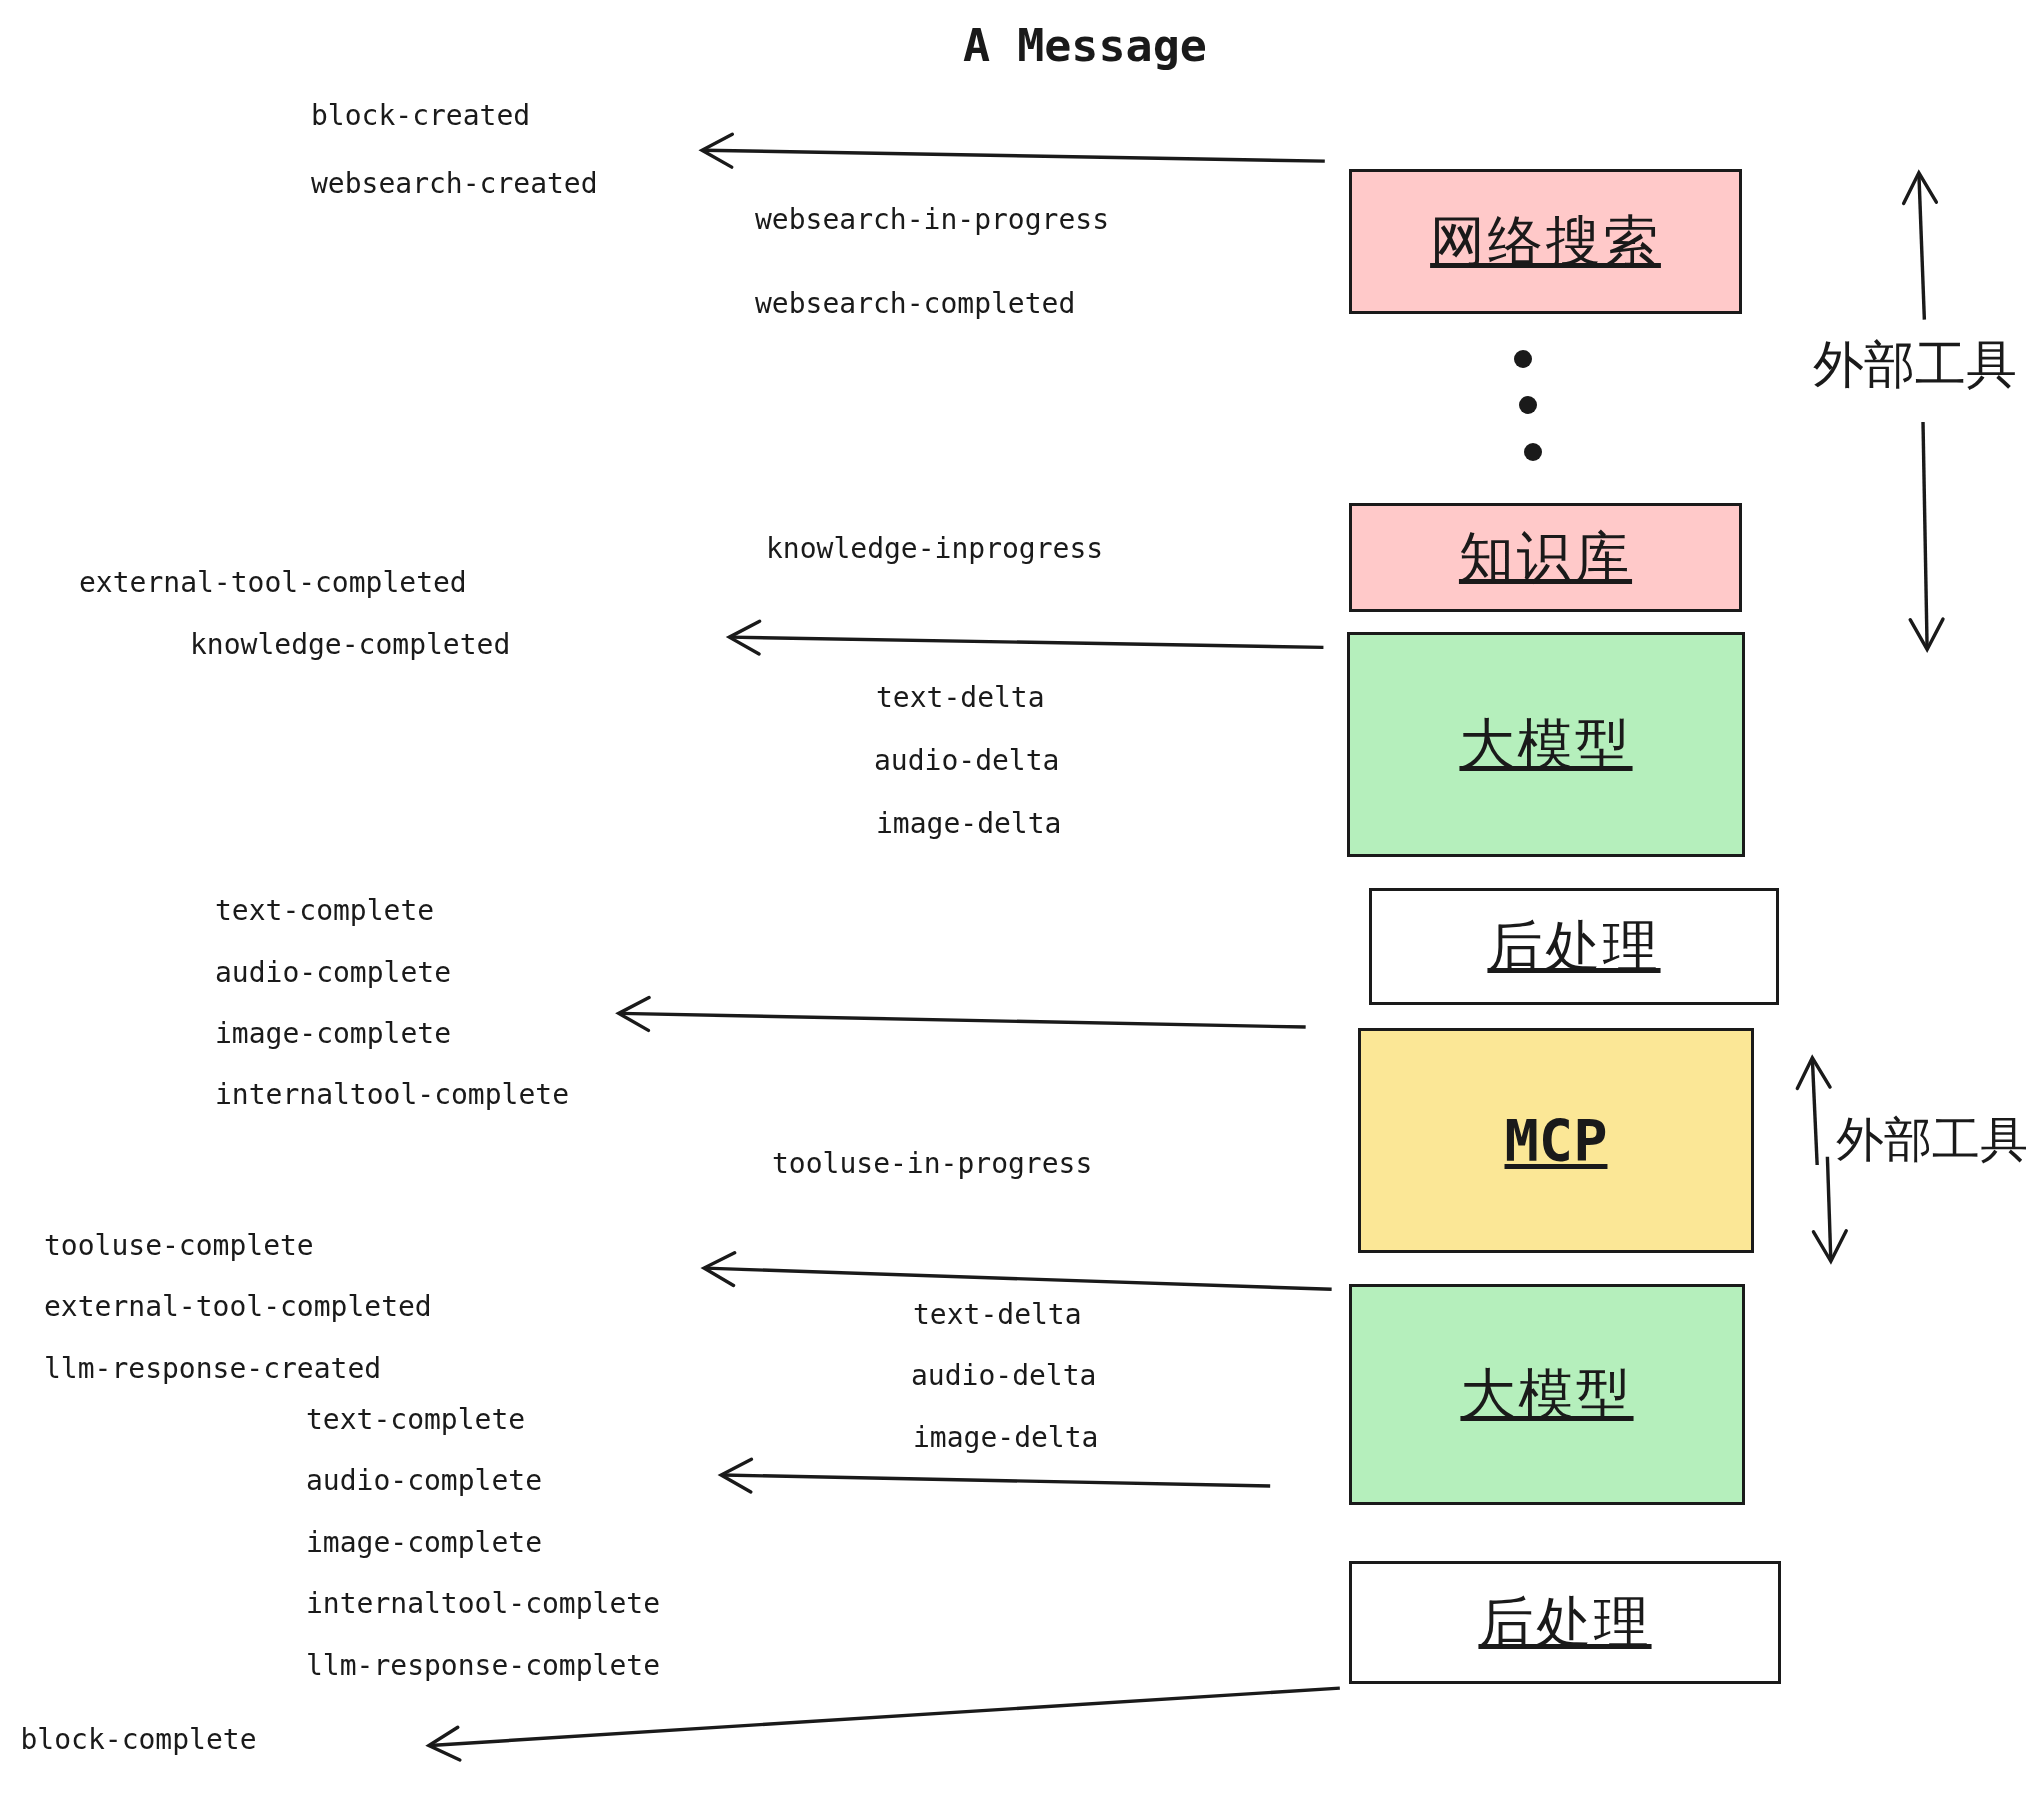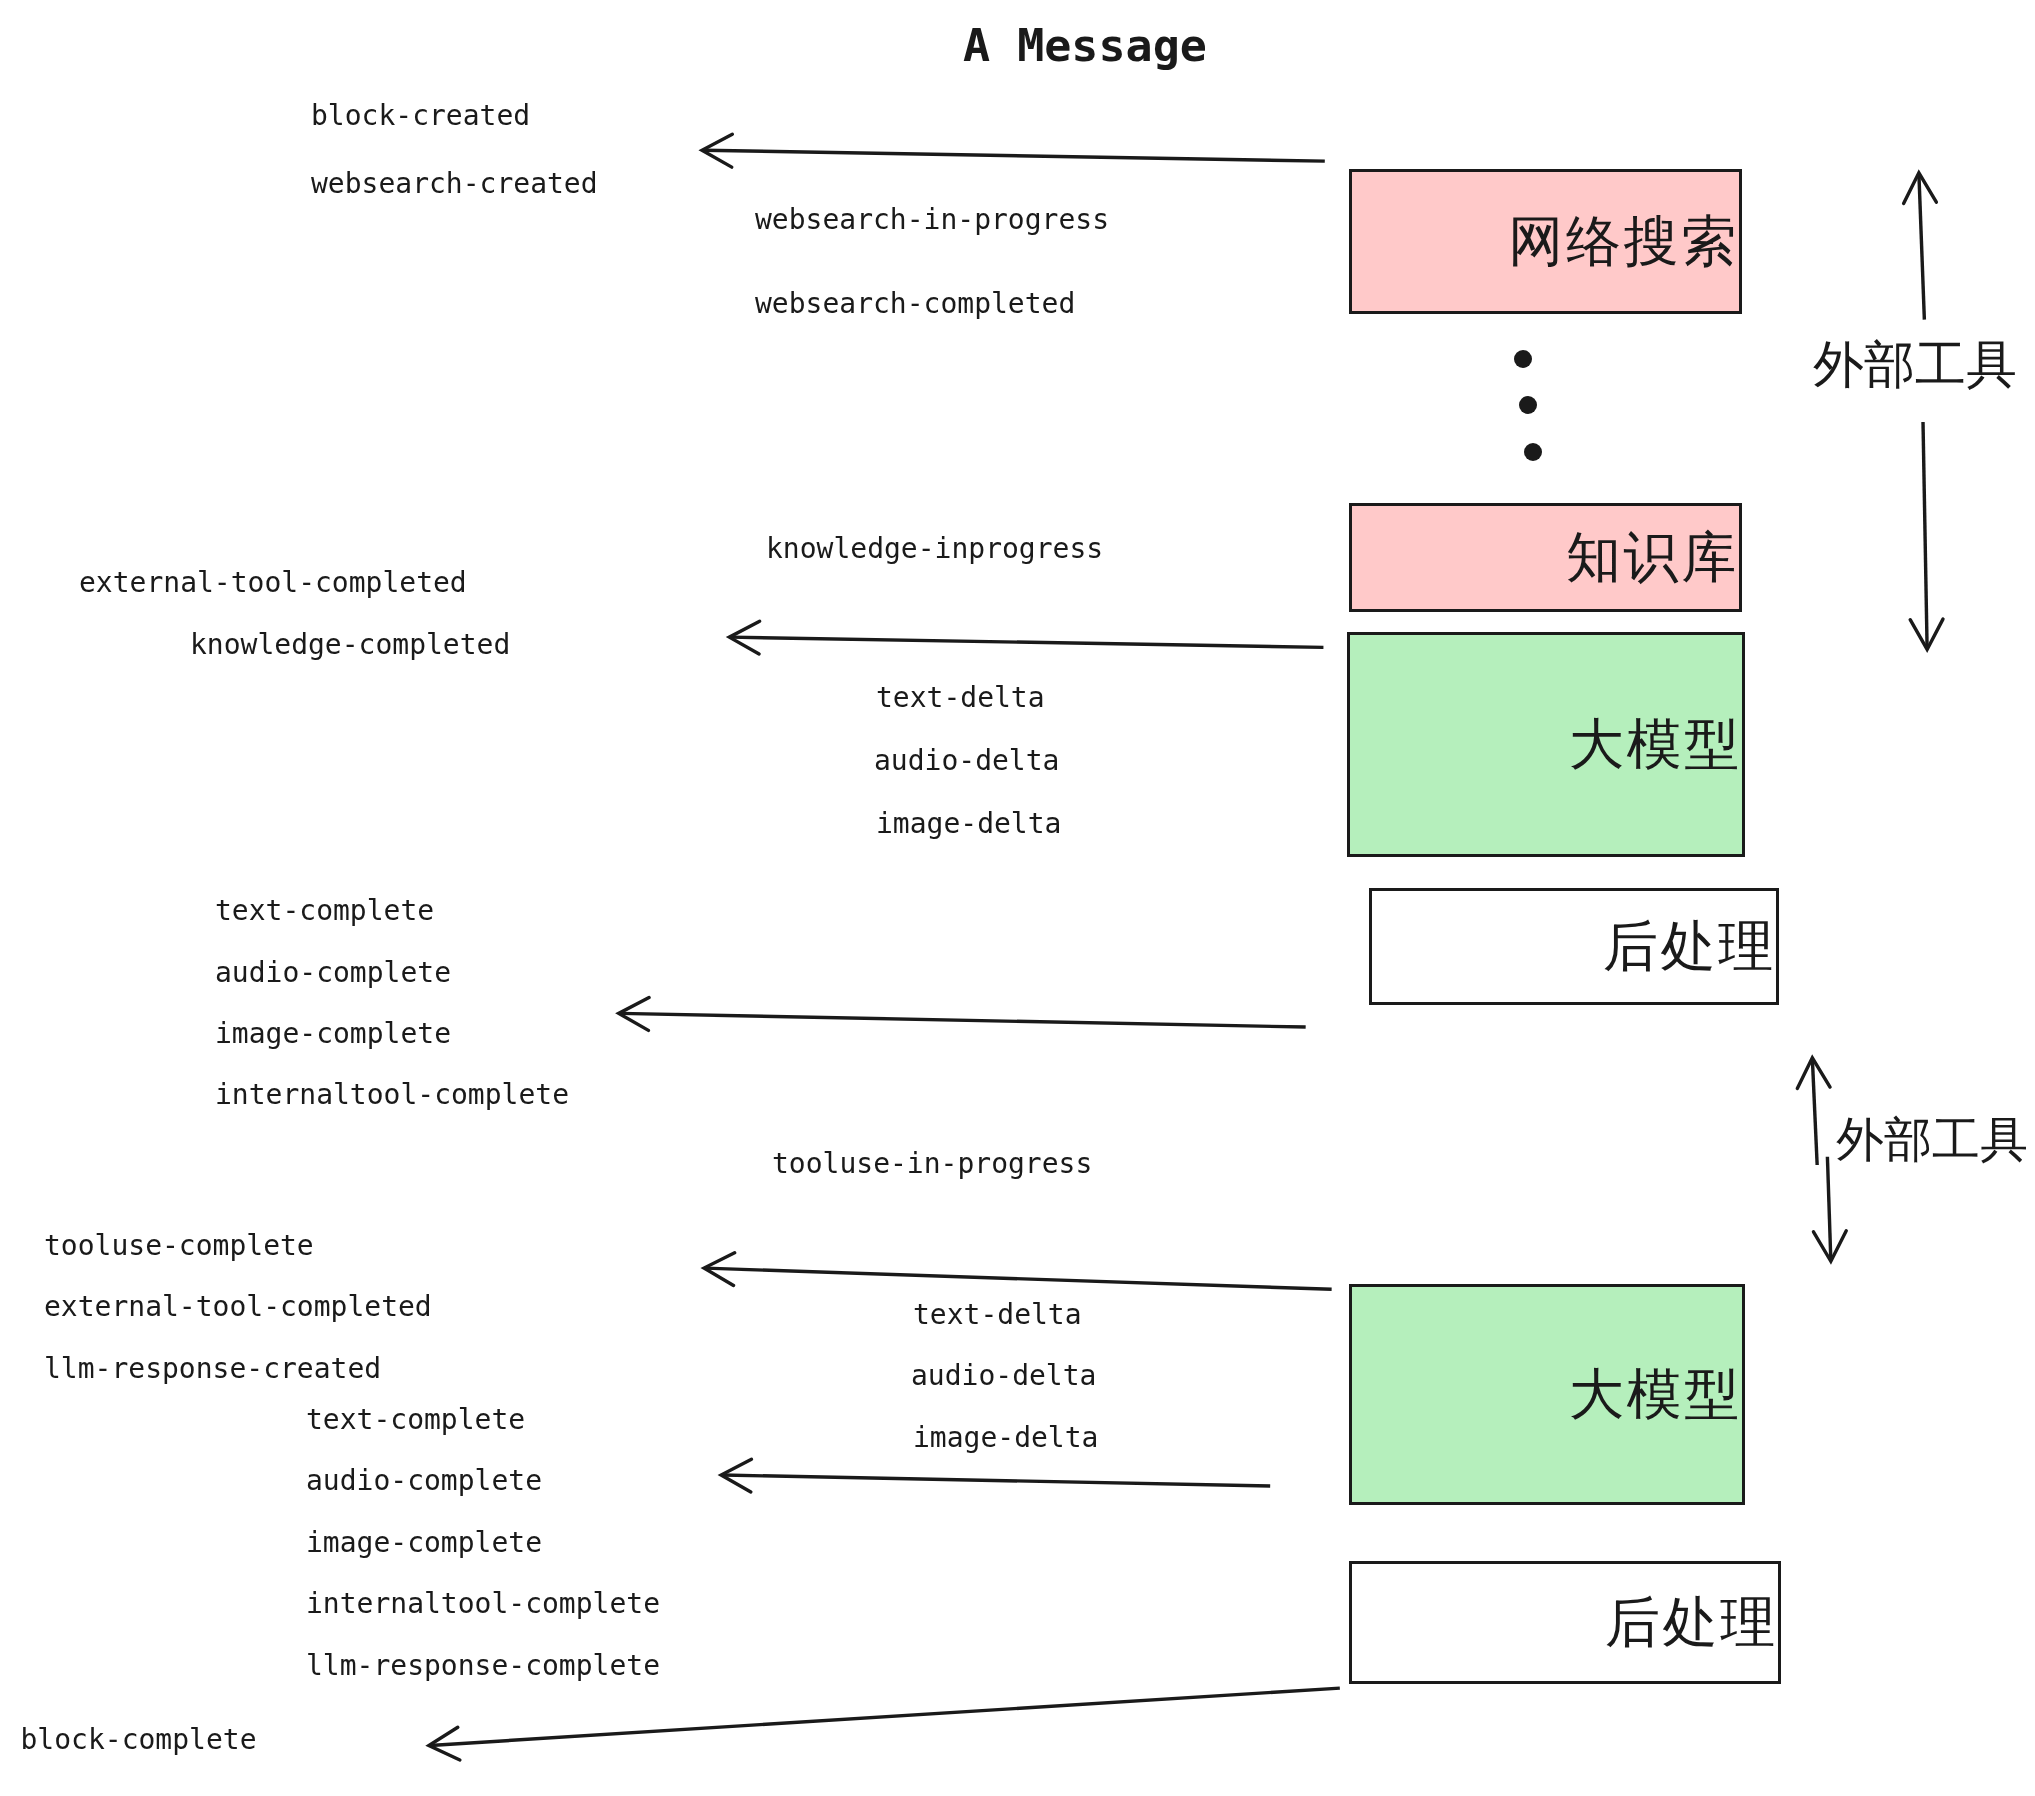--- a/index.html
+++ b/index.html
@@ -29,22 +29,23 @@
     font-size: 28px;
     line-height: 1.05;
     white-space: nowrap;
     color: var(--ink);
   }
   .box {
     position: absolute;
     border: 3.4px solid var(--ink);
     display: flex;
     align-items: center;
-    justify-content: flex-end;
+    justify-content: center;
     box-sizing: border-box;
+    text-decoration: underline;
   }
   .box .cjk {
     font-family: "Liberation Sans", sans-serif;
     font-size: 55px;
     font-weight: 500;
     letter-spacing: 2.7px;
     color: var(--ink);
     white-space: nowrap;
   }
   .box .mono {
@@ -130,20 +131,23 @@
   </div>
   <div class="box bg-pink" style="left:1349px; top:503px;  width:393px; height:109px;">
     <span class="cjk">知识库</span>
   </div>
   <div class="box bg-green" style="left:1347px; top:632px;  width:398px; height:225px;">
     <span class="cjk">大模型</span>
   </div>
   <div class="box bg-white" style="left:1369px; top:888px; width:410px; height:117px;">
     <span class="cjk">后处理</span>
   </div>
+  <div class="box bg-yellow" style="left:1358px; top:1028px; width:396px; height:225px;">
+    <span class="mono">MCP</span>
+  </div>
   <div class="box bg-green" style="left:1349px; top:1284px; width:396px; height:221px;">
     <span class="cjk">大模型</span>
   </div>
   <div class="box bg-white" style="left:1349px; top:1561px; width:432px; height:123px;">
     <span class="cjk">后处理</span>
   </div>
 
   <div class="dot" style="left:1514px; top:350px;"></div>
   <div class="dot" style="left:1519px; top:396px;"></div>
   <div class="dot" style="left:1524px; top:443px;"></div>

